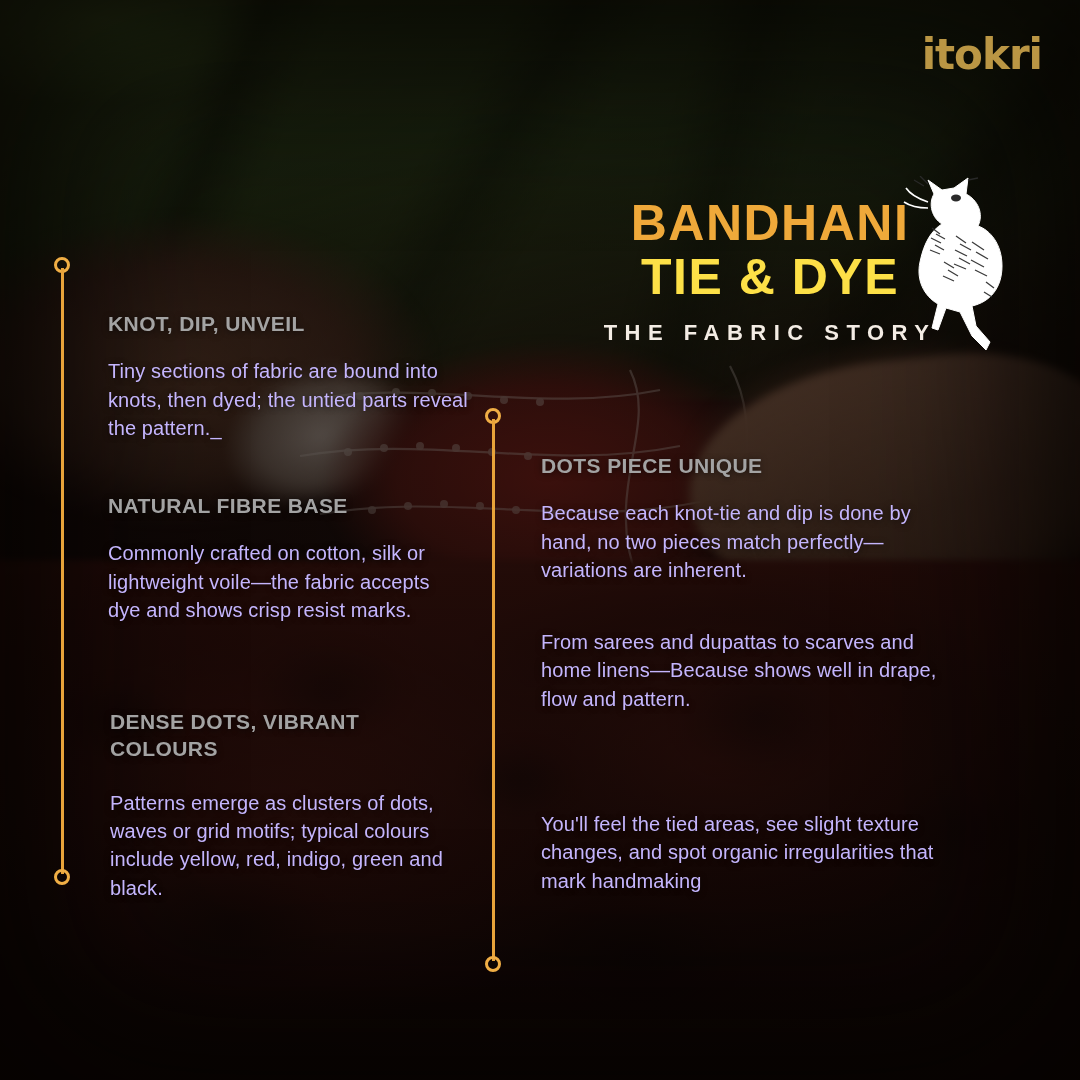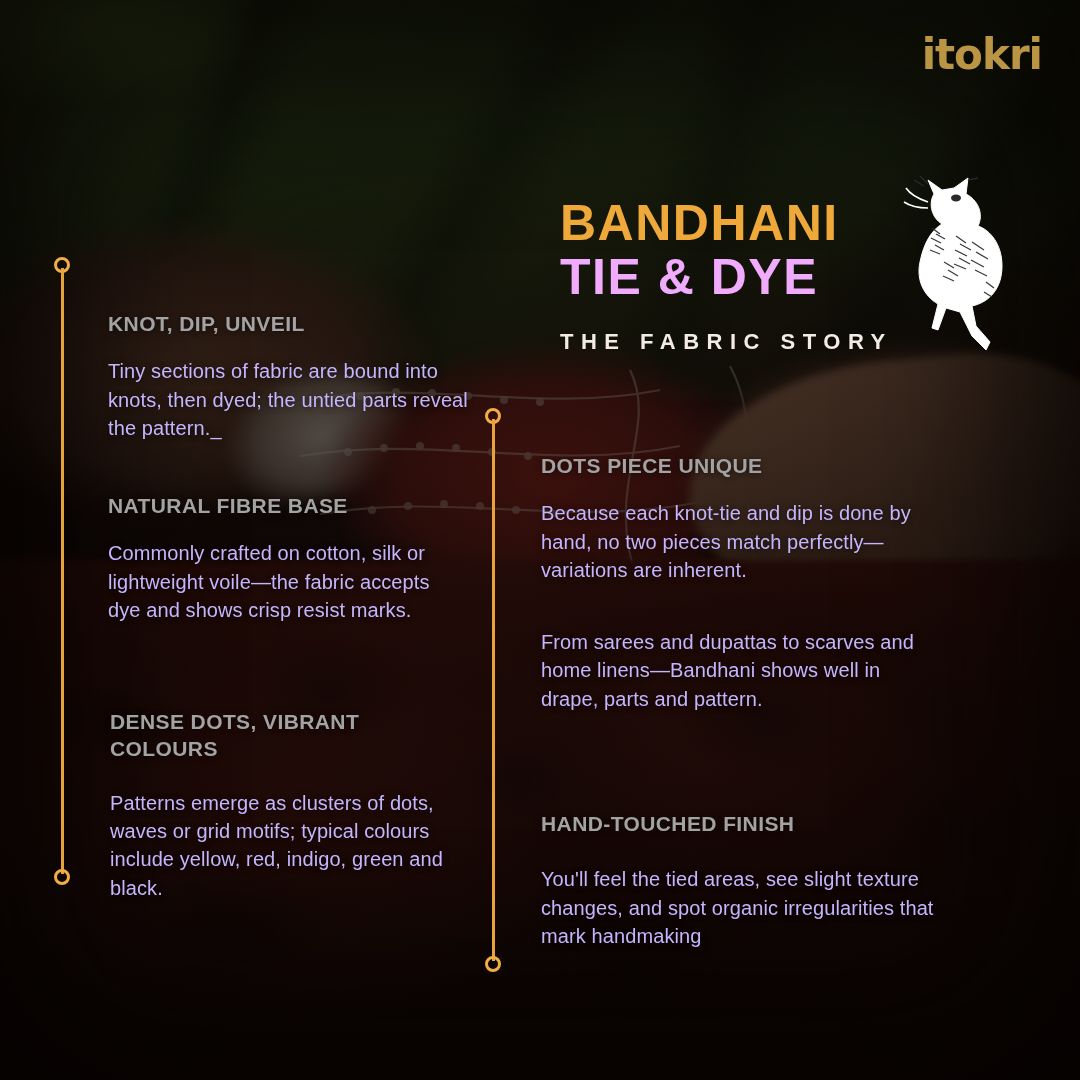--- a/index.html
+++ b/index.html
@@ -108,31 +108,31 @@
   
   .logo {
     position:absolute; right:38px; top:34px;
     font-size:42px; font-weight:700; letter-spacing:-1px;
     color:#c9a24a; line-height:1;
     font-family:"DejaVu Sans", sans-serif;
     opacity:.92;
   }
 
   
-  .header { position:absolute; left:560px; top:198px; width:420px; }
+  .header { position:absolute; left:560px; top:198px; width:420px; text-align:center; }
   .title-1 {
     font-size:50px; font-weight:700; color:#EFA93A;
     letter-spacing:1.5px; line-height:1.0;
   }
   .title-2 {
-    font-size:50px; font-weight:700; color:#f0abfc;
+    font-size:50px; font-weight:700; color:#fde047;
     letter-spacing:1.5px; line-height:1.18;
   }
   .subtitle {
-    margin-top:24px;
+    margin-top:15px;
     font-size:22px; font-weight:700; color:#f3ece4;
     letter-spacing:7.5px; line-height:1;
   }
 
   
   .mascot { position:absolute; left:898px; top:176px; width:120px; height:180px; }
 
   
   .rail { position:absolute; width:22px; }
   .rail .stem {
@@ -288,22 +288,21 @@
       <h3>DENSE DOTS, VIBRANT COLOURS</h3>
       <p>Patterns emerge as clusters of dots, waves or grid motifs; typical colours include yellow, red, indigo, green and black.</p>
     </div>
 
     <div class="block" id="blk-r1">
       <h3>DOTS PIECE UNIQUE</h3>
       <p>Because each knot-tie and dip is done by hand, no two pieces match perfectly—variations are inherent.</p>
     </div>
 
     <div class="block" id="blk-r2">
-      <p>From sarees and dupattas to scarves and home linens—Bandhani shows well in drape, parts and pattern.</p>
+      <p>From sarees and dupattas to scarves and home linens—Because shows well in drape, flow and pattern.</p>
     </div>
 
     <div class="block" id="blk-r3">
-      <h3>HAND-TOUCHED FINISH</h3>
       <p>You'll feel the tied areas, see slight texture changes, and spot organic irregularities that mark handmaking</p>
     </div>
 
   </div>
 </div>
 
 </body></html>

